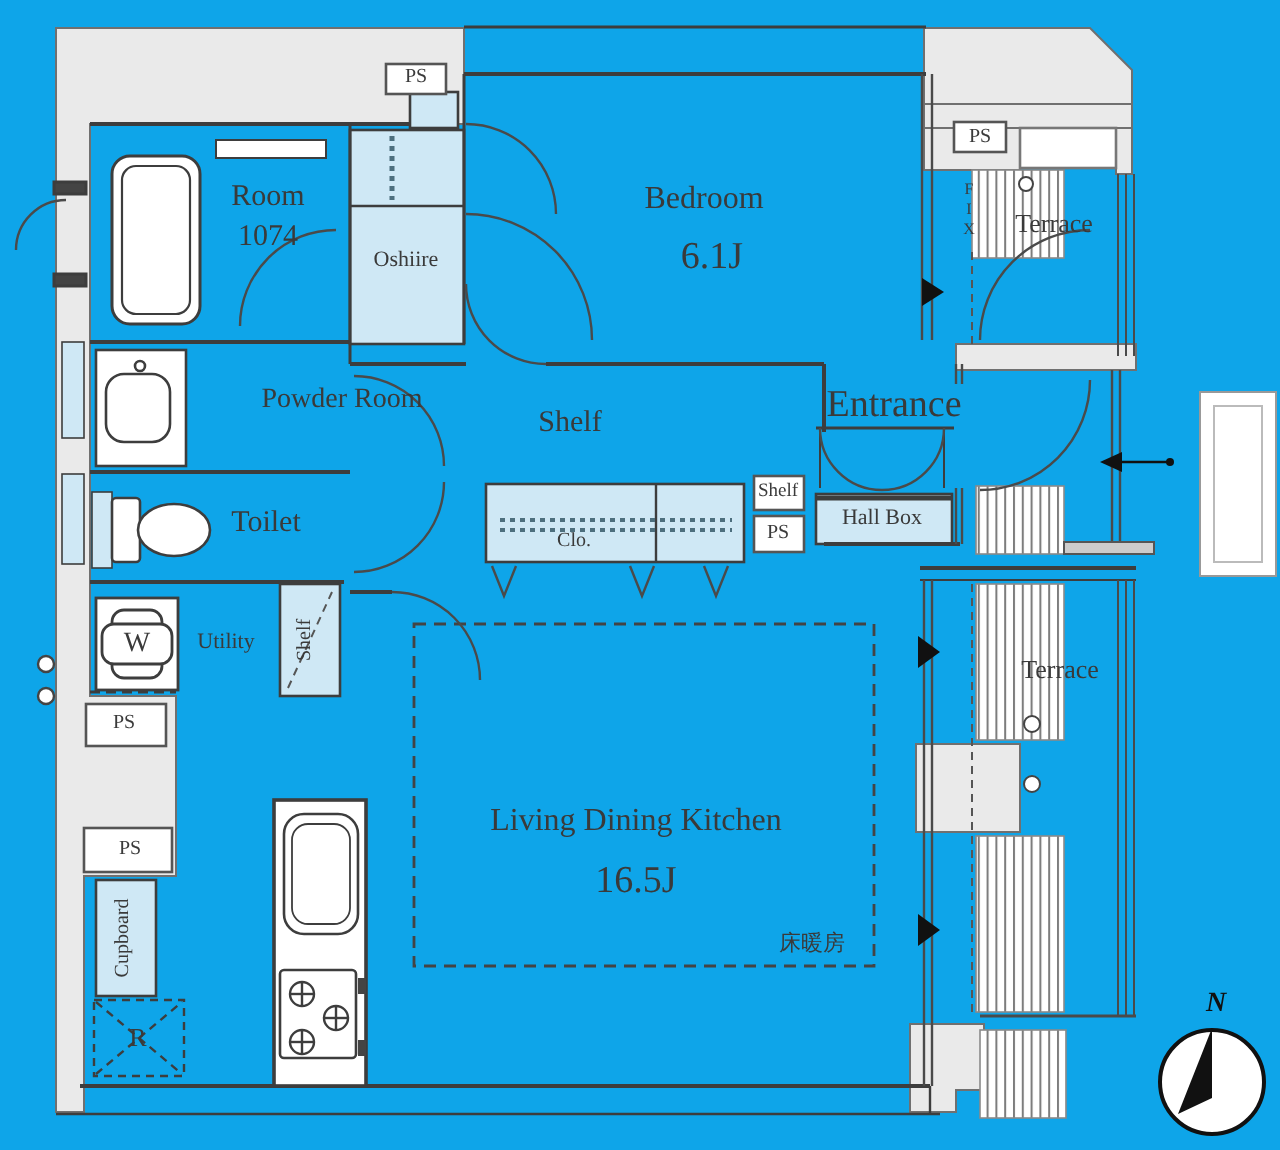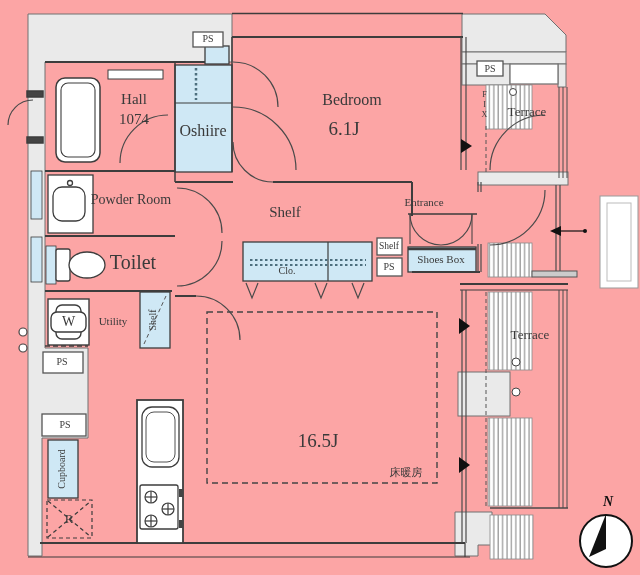--- a/index.html
+++ b/index.html
@@ -1,24 +1,24 @@
 <!DOCTYPE html>
 <html><head>
 <meta charset="utf-8">
 <style>
   html,body{margin:0;padding:0;background:#fff;}
-  #plan{position:relative;width:640px;height:575px;background:#fca5a5;overflow:hidden;
+  #plan{position:relative;width:640px;height:575px;background:#0ea5e9;overflow:hidden;
         font-family:"Liberation Serif",serif;}
   #plan svg{position:absolute;left:0;top:0;}
   .lbl{position:absolute;transform:translate(-50%,-50%);color:#3a3a3a;
        white-space:nowrap;text-align:center;line-height:1.25;}
   .vert{transform:translate(-50%,-50%) rotate(-90deg);}
   .stack{writing-mode:vertical-rl;text-orientation:upright;transform:translate(-50%,-50%);
          letter-spacing:1px;}
-  .wrap{white-space:normal;width:86px;}
+  .wrap{white-space:normal;width:86px;margin-left:40px;}
   .big{font-size:19px;}
   .n{font-weight:bold;font-style:italic;font-size:14px;color:#111;}
 </style>
 </head>
 <body>
 
 <div id="plan">
 <svg width="640" height="575" viewBox="0 0 640 575">
   <defs>
     <pattern id="hatch" width="4.4" height="6" patternUnits="userSpaceOnUse">
@@ -217,40 +217,41 @@
     <circle cx="23" cy="348" r="4" fill="#fff" stroke="#444" stroke-width="1.2"></circle>
   </g>
 
   <g>
     <circle cx="606" cy="541" r="26" fill="#fff" stroke="#111" stroke-width="2"></circle>
     <polygon points="606,514 589,557 606,549" fill="#111"></polygon>
   </g>
 </svg>
 
   <div class="lbl" style="left:208px;top:39px;font-size:10px">PS</div>
-  <div class="lbl" style="left:134px;top:99px;font-size:15px">Hall</div>
+  <div class="lbl" style="left:134px;top:99px;font-size:15px">Room</div>
   <div class="lbl" style="left:134px;top:119px;font-size:15px">1074</div>
-  <div class="lbl" style="left:203px;top:131px;font-size:16px">Oshiire</div>
+  <div class="lbl" style="left:203px;top:131px;font-size:11px">Oshiire</div>
   <div class="lbl" style="left:352px;top:100px;font-size:16px">Bedroom</div>
-  <div class="lbl big" style="left:344px;top:129px">6.1J</div>
+  <div class="lbl big" style="left:356px;top:129px">6.1J</div>
   <div class="lbl" style="left:490px;top:69px;font-size:10px">PS</div>
   <div class="stack lbl" style="left:484px;top:105px;font-size:8px">FIX</div>
   <div class="lbl" style="left:527px;top:112px;font-size:13px">Terrace</div>
   <div class="lbl wrap" style="left:131px;top:200px;font-size:14px">Powder Room</div>
-  <div class="lbl" style="left:133px;top:262px;font-size:20px">Toilet</div>
+  <div class="lbl" style="left:133px;top:262px;font-size:15px">Toilet</div>
   <div class="lbl" style="left:285px;top:212px;font-size:15px">Shelf</div>
-  <div class="lbl" style="left:424px;top:203px;font-size:11px">Entrance</div>
+  <div class="lbl" style="left:447px;top:203px;font-size:19px">Entrance</div>
   <div class="lbl" style="left:389px;top:247px;font-size:9.5px">Shelf</div>
   <div class="lbl" style="left:389px;top:267px;font-size:10px">PS</div>
-  <div class="lbl" style="left:441px;top:260px;font-size:11px">Shoes Box</div>
+  <div class="lbl" style="left:441px;top:260px;font-size:11px">Hall Box</div>
   <div class="lbl" style="left:287px;top:271px;font-size:10px">Clo.</div>
   <div class="lbl" style="left:113px;top:322px;font-size:11px">Utility</div>
   <div class="vert lbl" style="left:153px;top:320px;font-size:10px">Shelf</div>
   <div class="lbl" style="left:62px;top:362px;font-size:10px">PS</div>
   <div class="lbl" style="left:68.5px;top:322px;font-size:14px">W</div>
+  <div class="lbl" style="left:318px;top:411px;font-size:16px">Living Dining Kitchen</div>
   <div class="lbl big" style="left:318px;top:441px">16.5J</div>
   <div class="lbl" style="left:406px;top:473px;font-size:11px">床暖房</div>
   <div class="lbl" style="left:530px;top:335px;font-size:13px">Terrace</div>
   <div class="lbl" style="left:65px;top:425px;font-size:10px">PS</div>
   <div class="vert lbl" style="left:62px;top:469px;font-size:10px">Cupboard</div>
   <div class="lbl" style="left:69px;top:519px;font-size:13px">R</div>
   <div class="lbl n" style="left:608px;top:502px">N</div>
 </div>
 
 </body></html>

